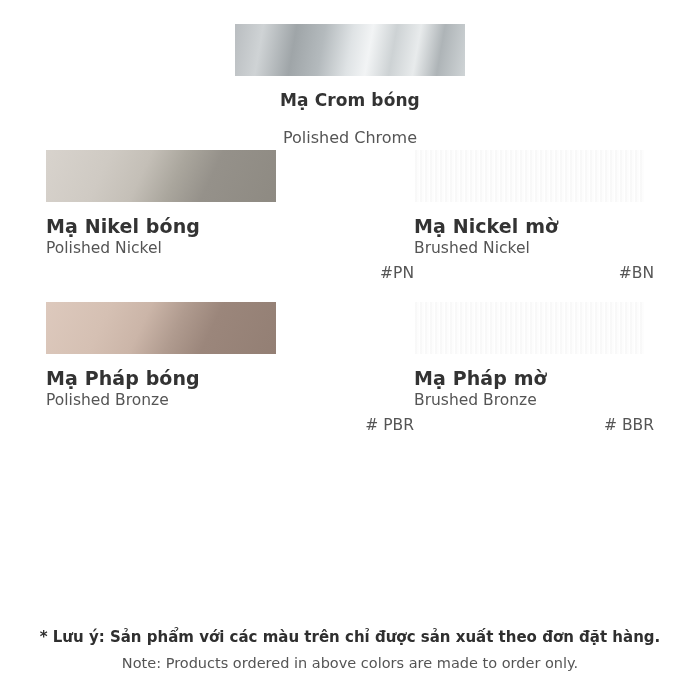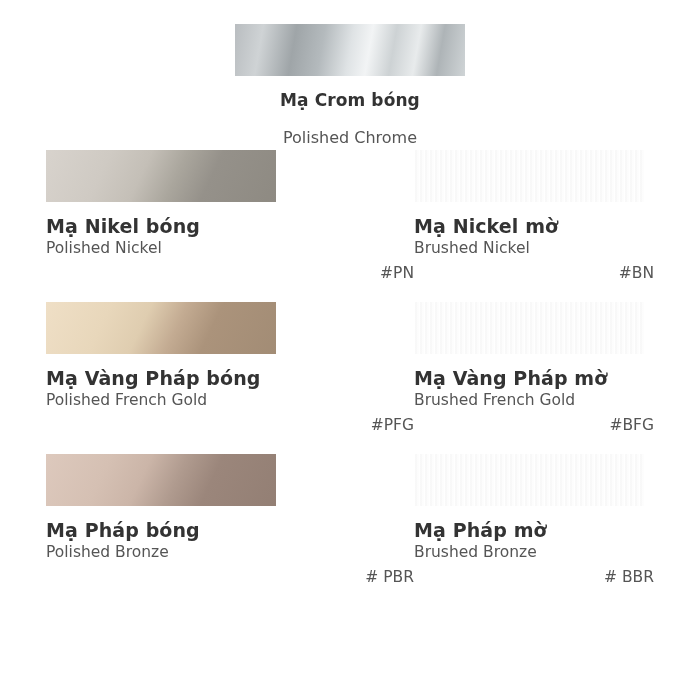--- a/index.html
+++ b/index.html
@@ -177,46 +177,36 @@
         <div class="label-code">#PN</div>
       </div>
       <div class="cell right">
         <div class="swatch sw-bn brushed"></div>
         <div class="label-vi">Mạ Nickel mờ</div>
         <div class="label-en">Brushed Nickel</div>
         <div class="label-code">#BN</div>
       </div>
     </div>
 
-    <div class="row">
-      <div class="cell">
-        <div class="swatch sw-pfg"></div>
-        <div class="label-vi">Mạ Vàng Pháp bóng</div>
-        <div class="label-en">Polished French Gold</div>
-        <div class="label-code">#PFG</div>
-      </div>
-      <div class="cell right">
-        <div class="swatch sw-bfg brushed"></div>
-        <div class="label-vi">Mạ Vàng Pháp mờ</div>
-        <div class="label-en">Brushed French Gold</div>
-        <div class="label-code">#BFG</div>
-      </div>
-    </div>
 
     <div class="row">
       <div class="cell">
         <div class="swatch sw-pbr"></div>
         <div class="label-vi">Mạ Pháp bóng</div>
         <div class="label-en">Polished Bronze</div>
         <div class="label-code"># PBR</div>
       </div>
       <div class="cell right">
         <div class="swatch sw-bbr brushed"></div>
         <div class="label-vi">Mạ Pháp mờ</div>
         <div class="label-en">Brushed Bronze</div>
         <div class="label-code"># BBR</div>
       </div>
     </div>
 
   </div>
 
+  <div class="footer">
+    <div class="note-vi">* Lưu ý: Sản phẩm với các màu trên chỉ được sản xuất theo đơn đặt hàng.</div>
+    <div class="note-en">Note: Products ordered in above colors are made to order only.</div>
+  </div>
 
 </div>
 
 </body></html>

